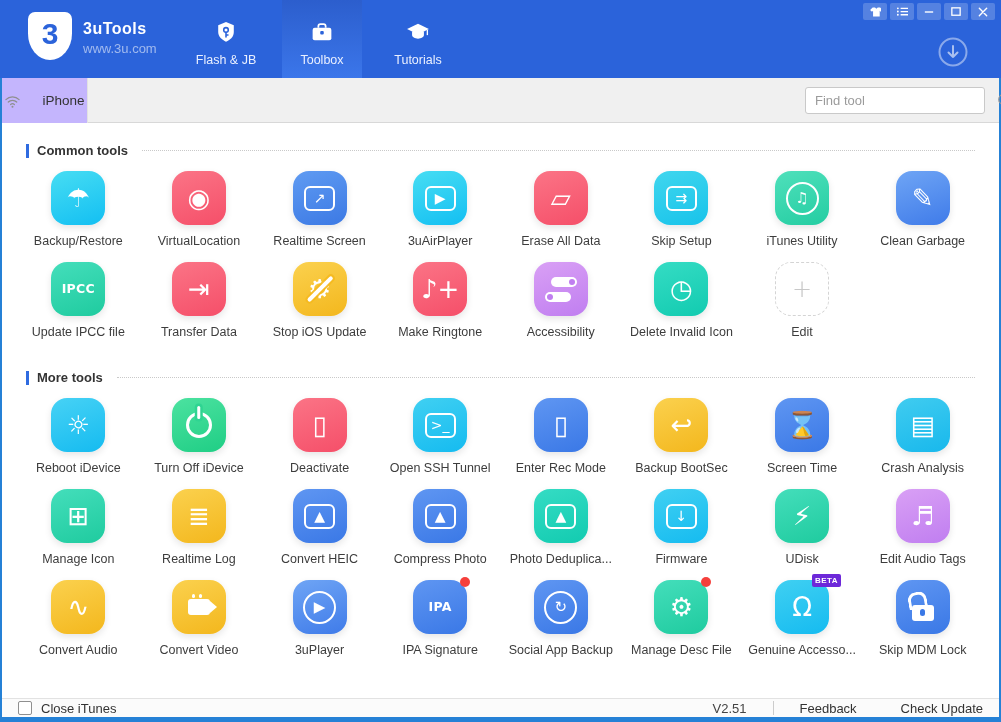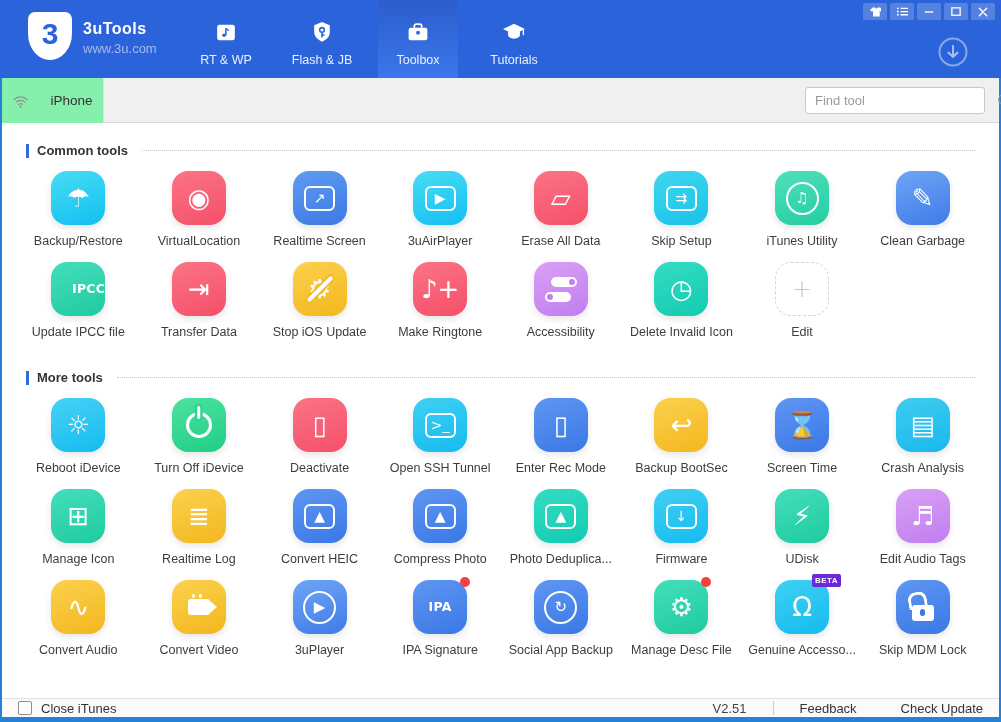--- a/index.html
+++ b/index.html
@@ -24,21 +24,21 @@
   .nav-item .nlabel { color:#eaf0ff; font-size:12.5px; }
   .nav-item.active { background:linear-gradient(180deg,#2c5ecd,#3b76ea); }
   .winctl { position:absolute; top:3px; right:6px; display:flex; gap:3px; }
   .ctl { width:24px; height:17px; background:rgba(255,255,255,.20); border-radius:2px;
     display:flex; align-items:center; justify-content:center; cursor:pointer; }
   .ctl svg { width:12px; height:12px; }
   .dl-btn { position:absolute; right:32px; top:36px; width:32px; height:32px; cursor:pointer; }
 
   
   .tabbar { height:45px; background:#f0f0f0; border-bottom:1px solid #d8d8d8; position:relative; flex:none; }
-  .tab-active { position:absolute; left:0; top:0; height:45px; width:102px; background:#86efac;
+  .tab-active { position:absolute; left:0; top:0; height:45px; width:86px; background:#c4b5fd;
     border-right:1px solid #e2e2e2; display:flex; align-items:center; justify-content:center;
     gap:21px; cursor:pointer; }
   .tab-active .tlab { font-size:13.5px; color:#333; }
   .searchbox { position:absolute; right:14px; top:9px; width:180px; height:27px; background:#fff;
     border:1px solid #c9c9c9; border-radius:3px; display:flex; align-items:center;justify-content:space-between; }
   .searchbox input { border:none; outline:none; flex:1; padding:0 6px 0 9px; font-size:13px;
     color:#444; font-family:inherit; background:transparent; }
   .searchbox input::placeholder { color:#9b9b9b; }
   .searchbox svg { width:15px; height:15px; margin-right:8px; flex:none; }
 
@@ -113,29 +113,20 @@
           <span>3</span>
         </div>
       <div class="brandtxt">
         <div class="bn">3uTools</div>
         <div class="bu">www.3u.com</div>
       </div>
     </div>
     <div class="nav">
         <div class="nav-item">
           <svg viewBox="0 0 25 24">
-            <rect x="4" y="5" width="17" height="15" rx="2.2" fill="#fff"></rect>
-            <circle cx="10.6" cy="15.2" r="1.7" fill="#2b63da"></circle>
-            <rect x="11.7" y="8.6" width="1.5" height="6.6" fill="#2b63da"></rect>
-            <path d="M12 8.8 q2.6 .3 3.1 2.1" fill="none" stroke="#2b63da" stroke-width="1.2"></path>
-          </svg>
-          <span class="nlabel">RT &amp; WP</span>
-        </div>
-        <div class="nav-item">
-          <svg viewBox="0 0 25 24">
             <path d="M12.5 2.5 L20 5.5 V12 c0 4.6-3.3 7.6-7.5 9.3 C8.8 19.6 5 16.6 5 12 V5.5 Z" fill="#fff"></path>
             <circle cx="12.5" cy="10" r="2.2" fill="none" stroke="#2b63da" stroke-width="1.5"></circle>
             <path d="M12.5 12.3 V16.8 M12.5 14.8 h1.9" fill="none" stroke="#2b63da" stroke-width="1.5" stroke-linecap="round"></path>
           </svg>
           <span class="nlabel">Flash &amp; JB</span>
         </div>
         <div class="nav-item active">
           <svg viewBox="0 0 25 24">
             <rect x="3.5" y="8" width="18" height="12" rx="2" fill="#fff"></rect>
             <path d="M9 8 V6.4 a2 2 0 0 1 2-2 h3 a2 2 0 0 1 2 2 V8" fill="none" stroke="#fff" stroke-width="1.7"></path>
@@ -281,21 +272,21 @@
         <div class="tool">
           <div class="iconwrap">
             <div class="ticon" style="background: linear-gradient(160deg, rgb(111, 165, 245), rgb(63, 123, 233));">
               <span class="glyph">✎</span>
             </div>
           </div>
           <div class="tlabel">Clean Garbage</div>
         </div>
         <div class="tool">
           <div class="iconwrap">
-            <div class="ticon st-text" style="background: linear-gradient(160deg, rgb(68, 222, 187), rgb(31, 203, 159)); align-items: flex-end;">
+            <div class="ticon st-text" style="background: linear-gradient(160deg, rgb(68, 222, 187), rgb(31, 203, 159));">
               <span class="glyph">IPCC</span>
             </div>
           </div>
           <div class="tlabel">Update IPCC file</div>
         </div>
         <div class="tool">
           <div class="iconwrap">
             <div class="ticon" style="background: linear-gradient(160deg, rgb(251, 116, 134), rgb(245, 79, 105));">
               <span class="glyph">⇥</span>
             </div>

